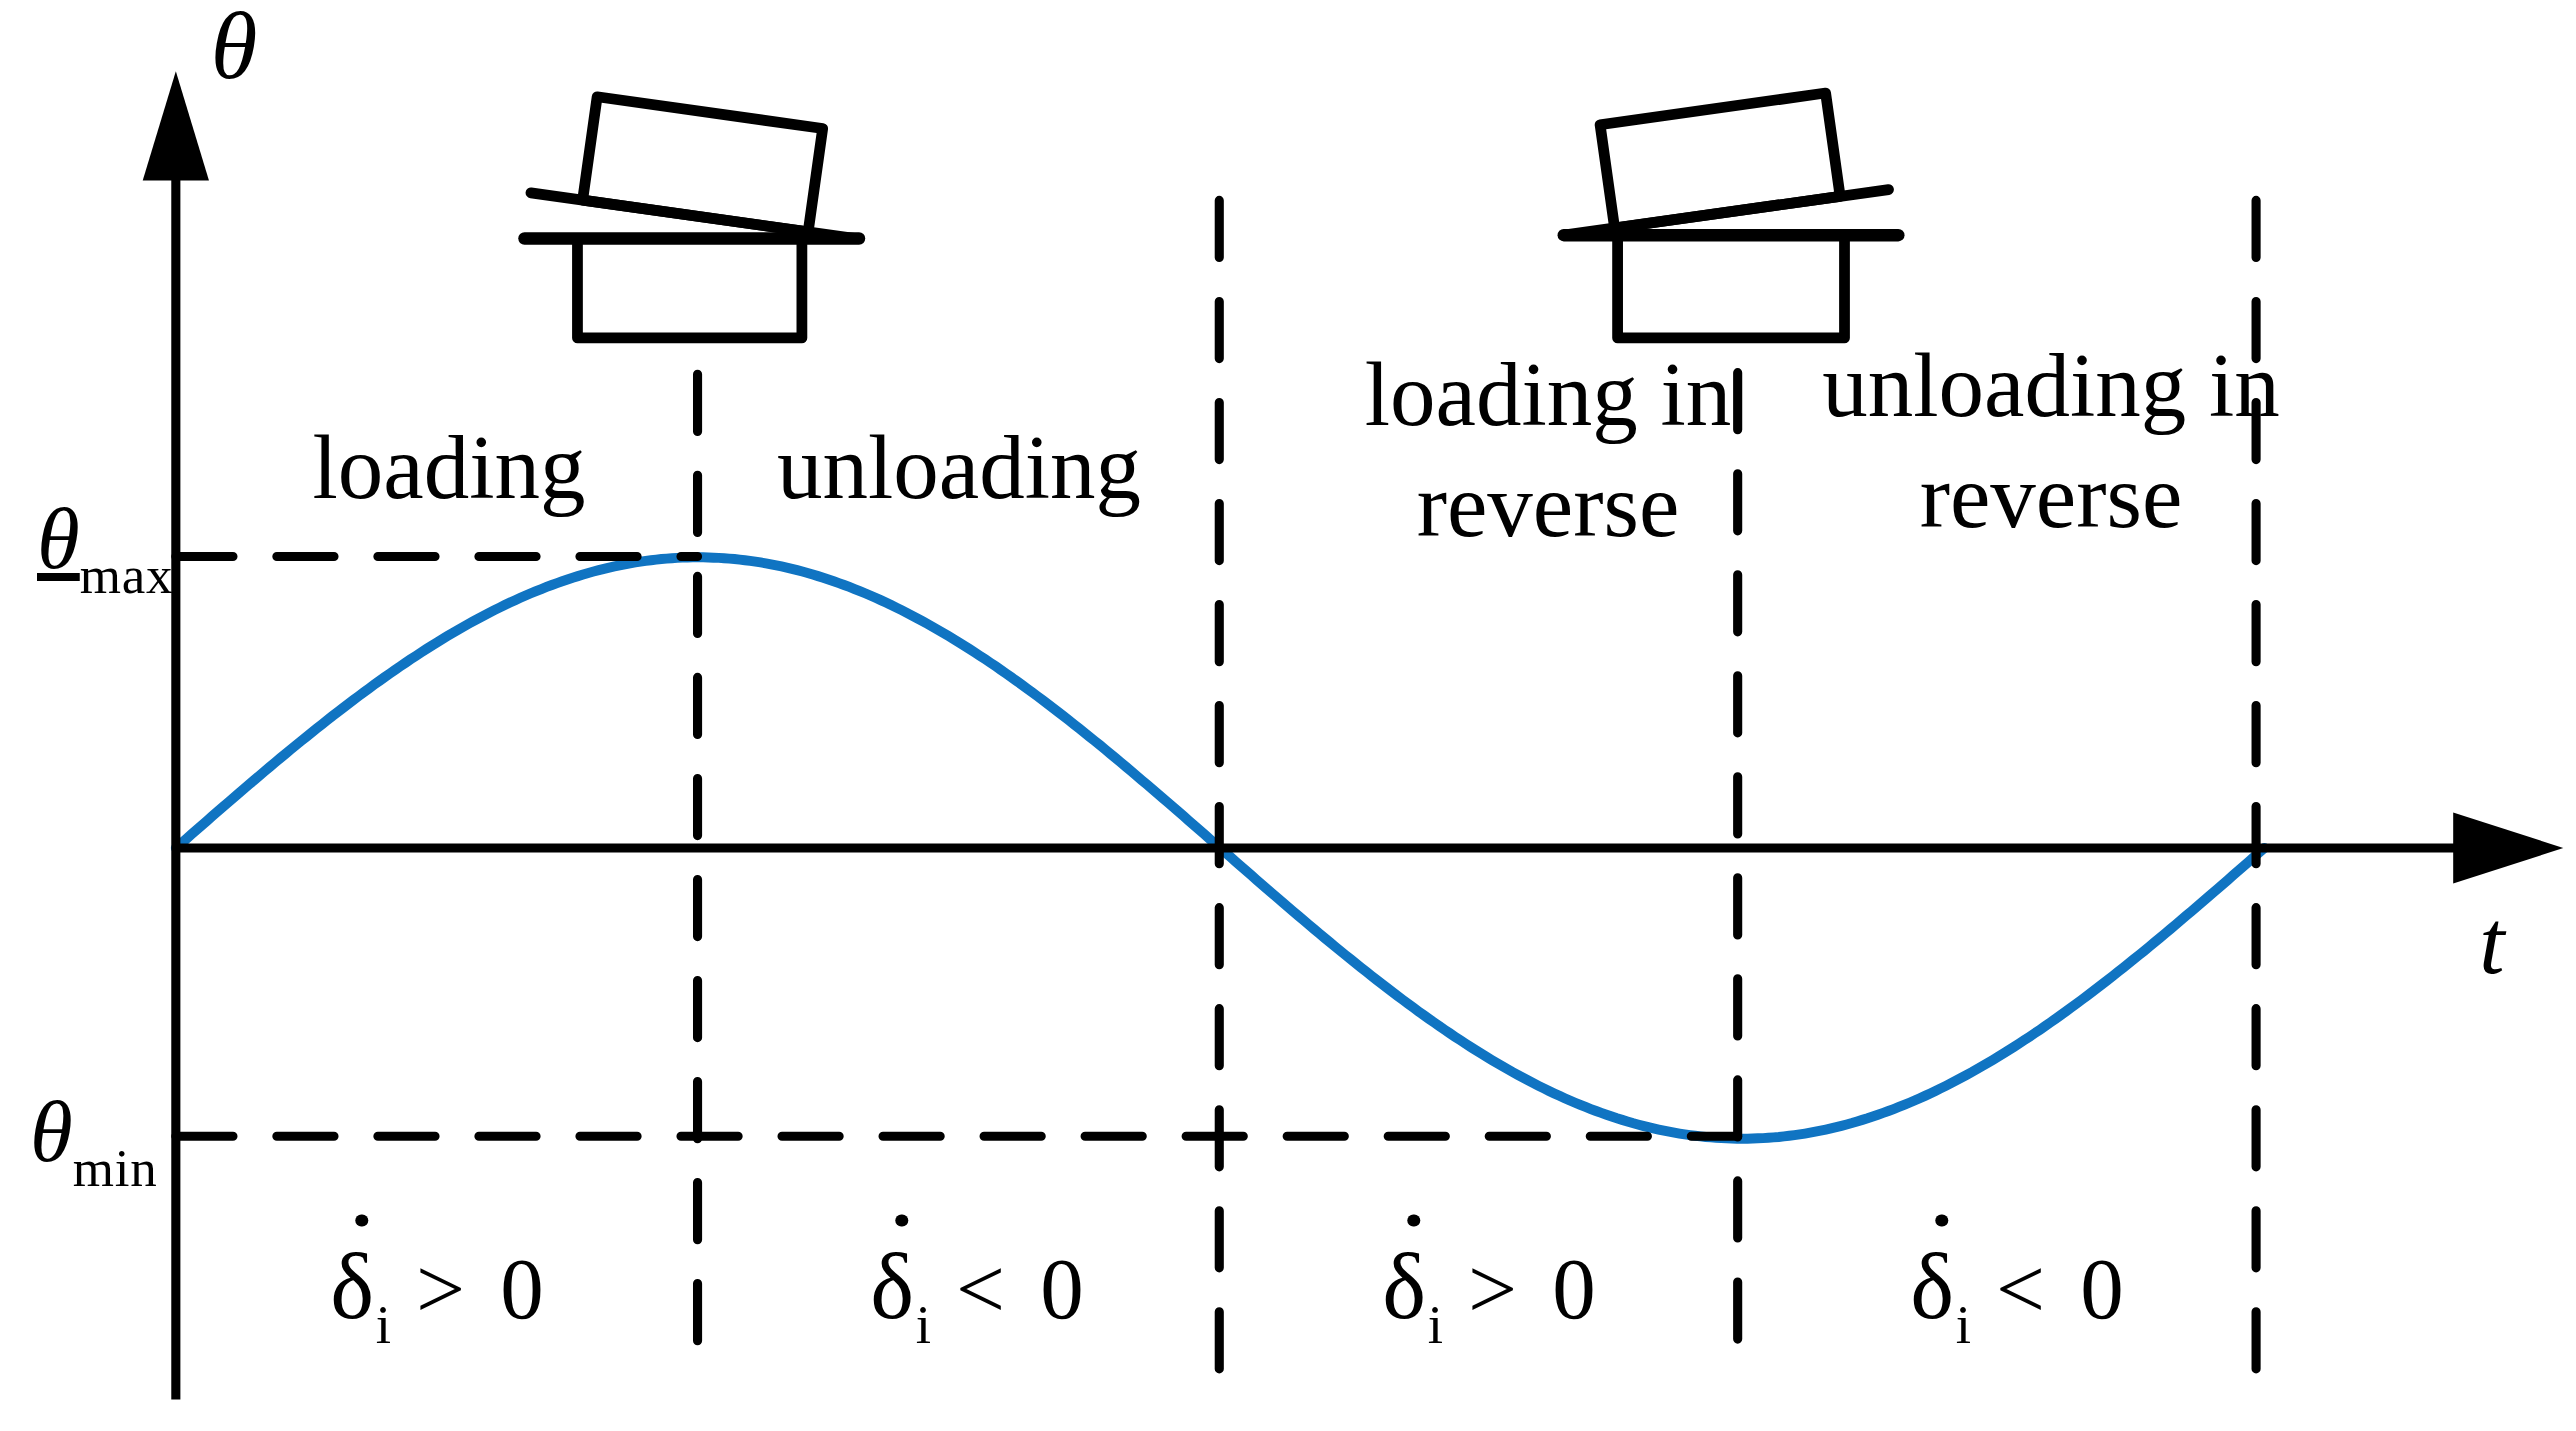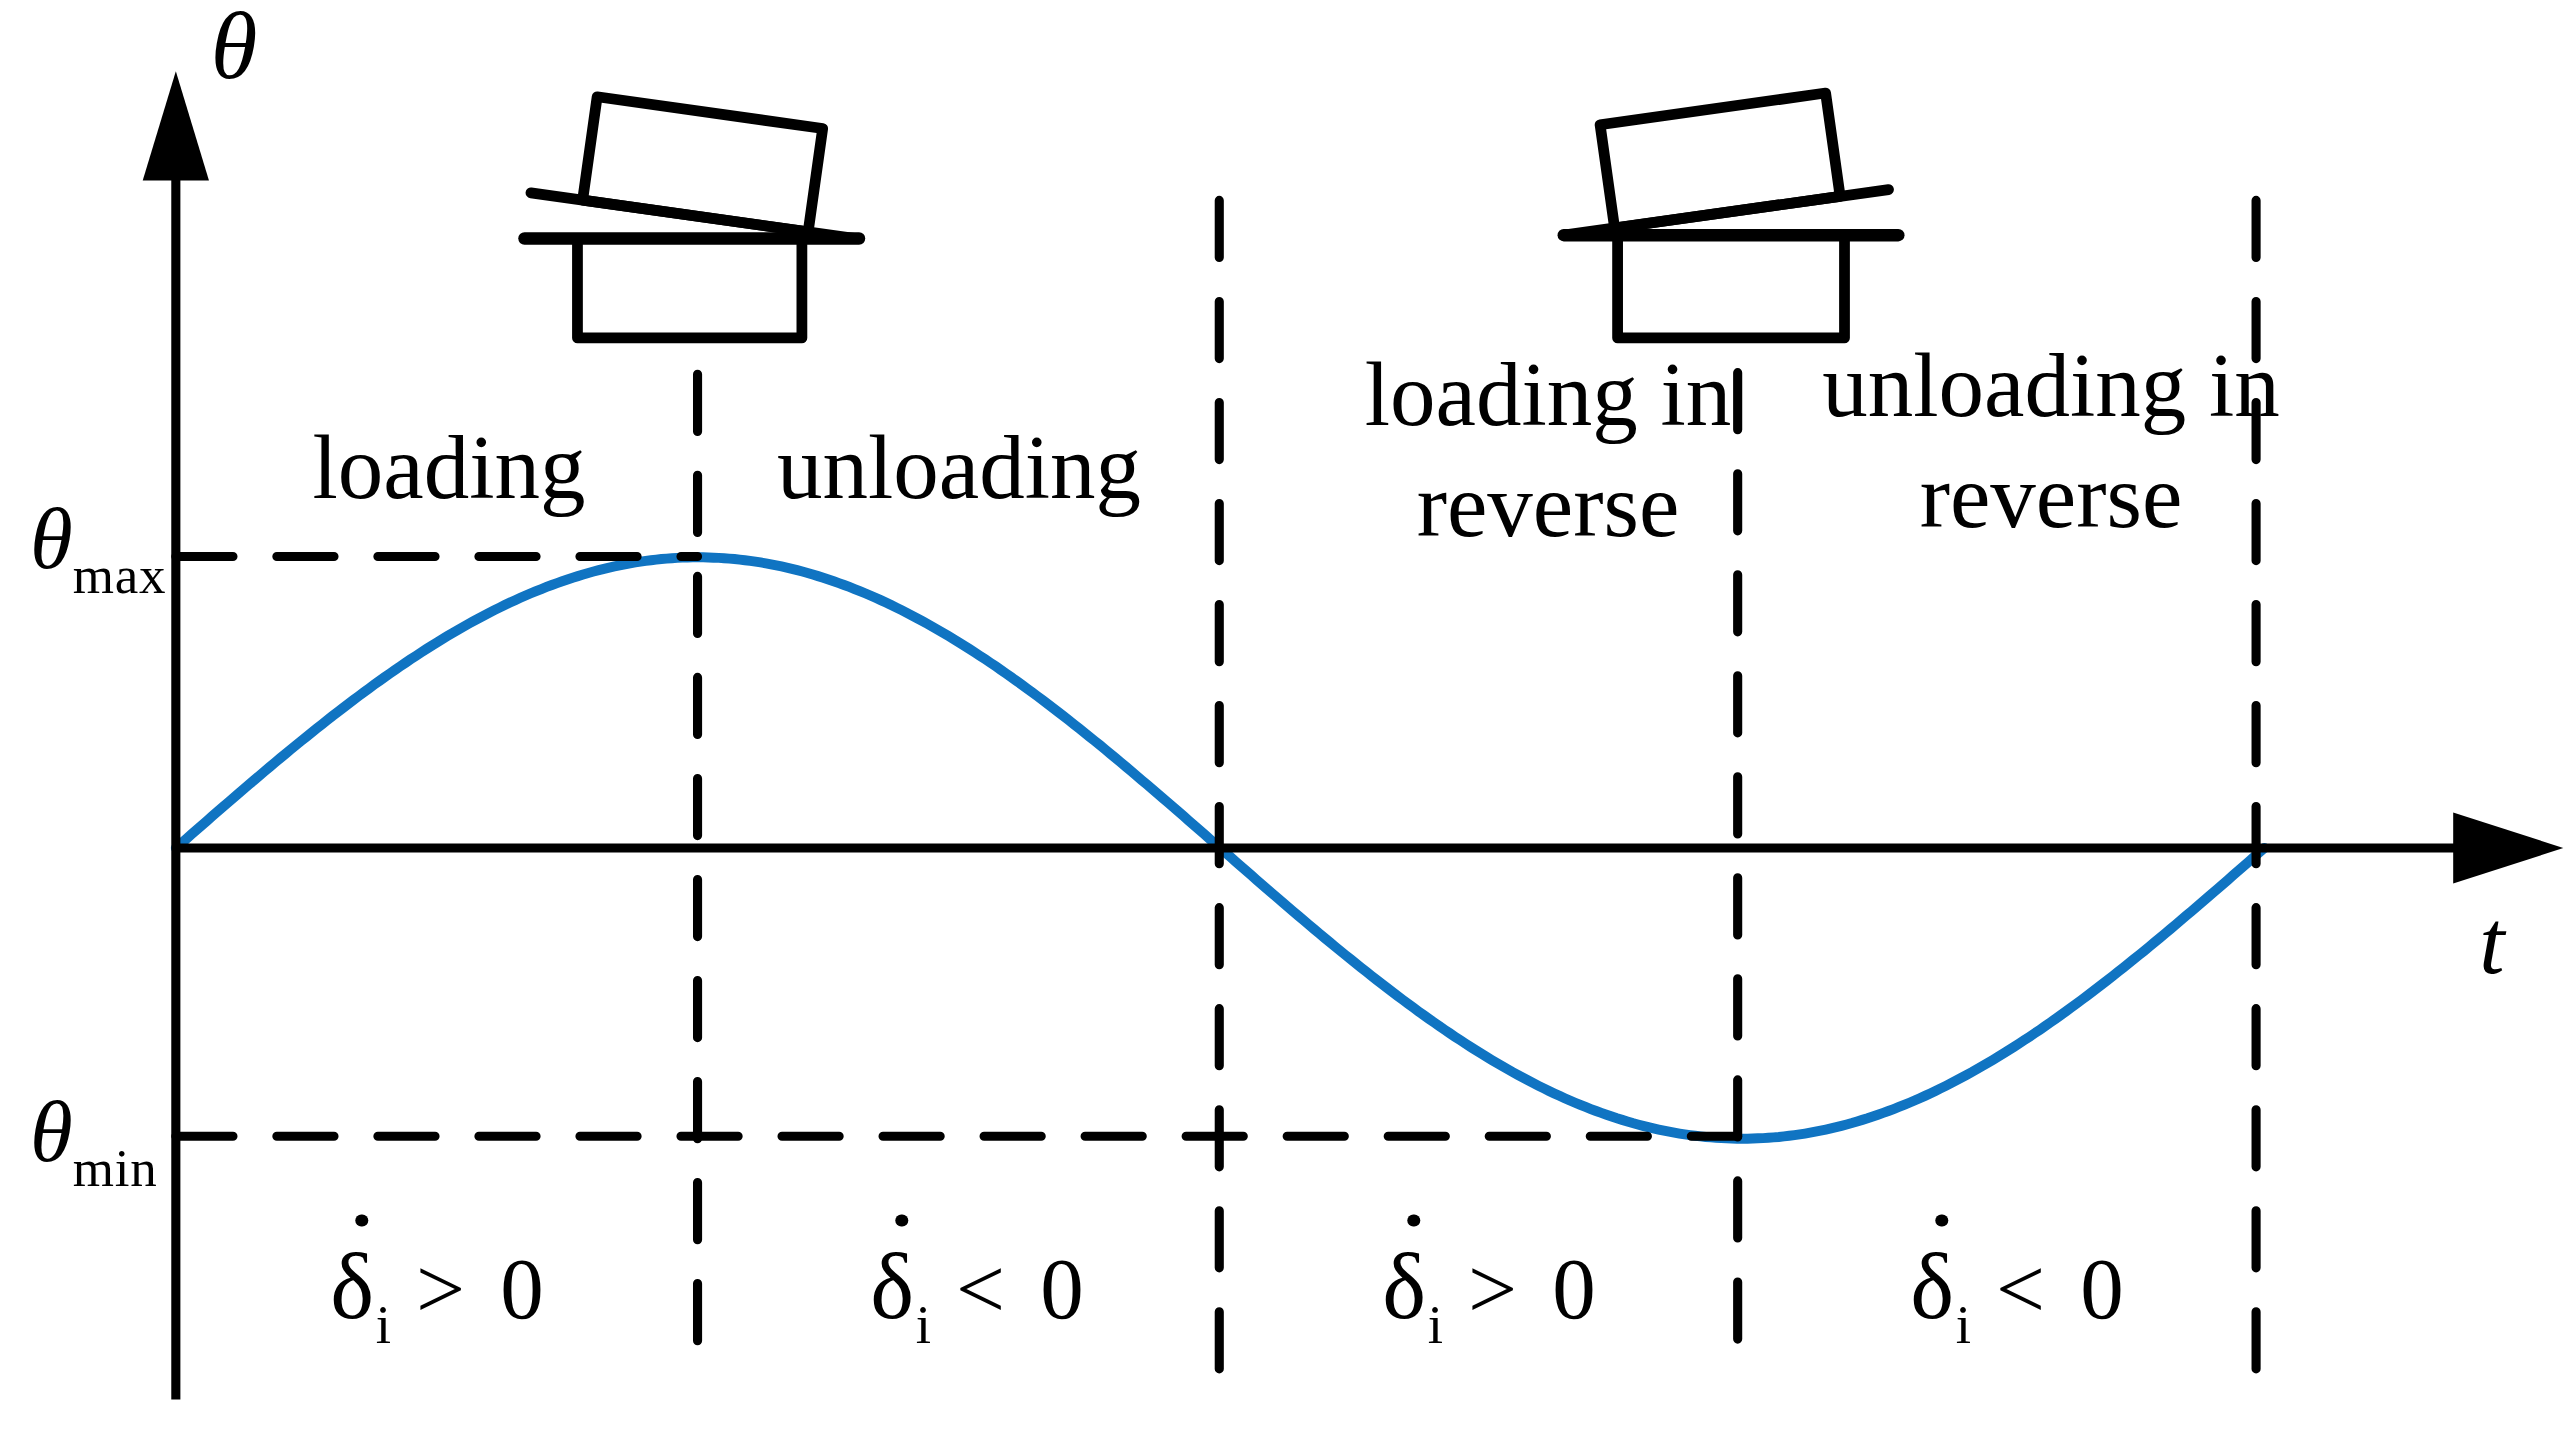--- a/index.html
+++ b/index.html
@@ -59,21 +59,21 @@
       <g transform="rotate(-8 1888 284)">
         <rect x="1950" y="158" width="275" height="126" fill="#ffffff"></rect>
         <line x1="1888" y1="284" x2="2284" y2="284" stroke-linecap="round"></line>
       </g>
     </g>
   </svg>
 
   <div class="lbl axis-lbl" style="left:234px;top:46px;">θ</div>
   <div class="lbl t-lbl" style="left:2492px;top:942px;">t</div>
 
-  <div class="ref" style="left:30px;top:495px;"><span>θ</span><span class="refsub">max</span></div>
+  <div class="ref" style="left:37px;top:495px;text-decoration:underline;"><span>θ</span><span class="refsub">max</span></div>
   <div class="ref" style="left:30px;top:1081px;margin-top:7px;"><span>θ</span><span class="refsub">min</span></div>
 
   <div class="lbl phase" style="left:959px;top:468px;">
     <div>unloading</div>
 
   </div>
   <div class="lbl phase" style="left:449px;top:468px;">
     <div>loading</div>
 
   </div>

